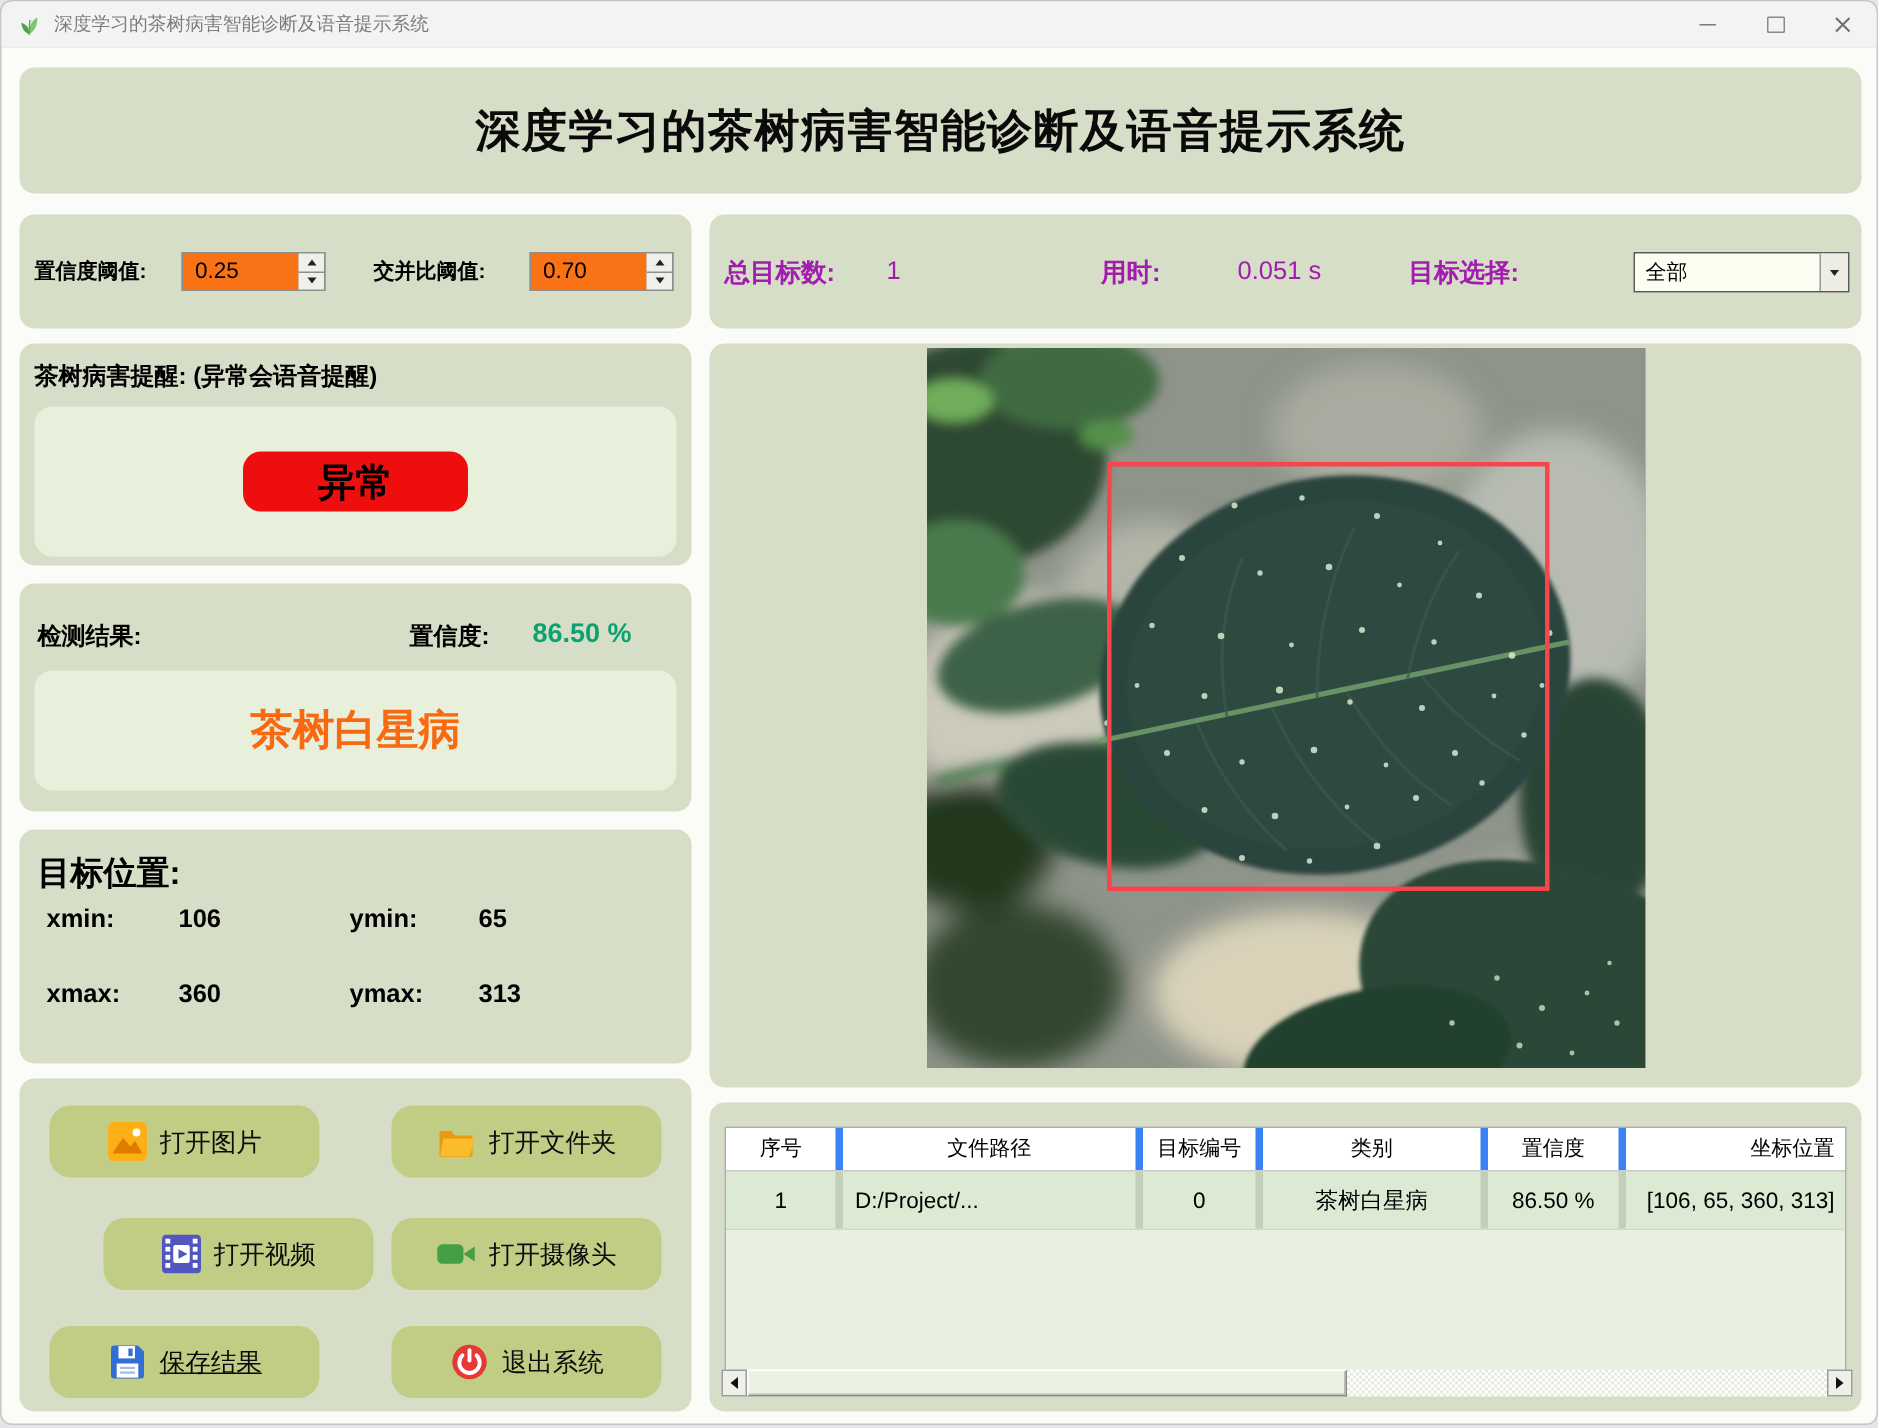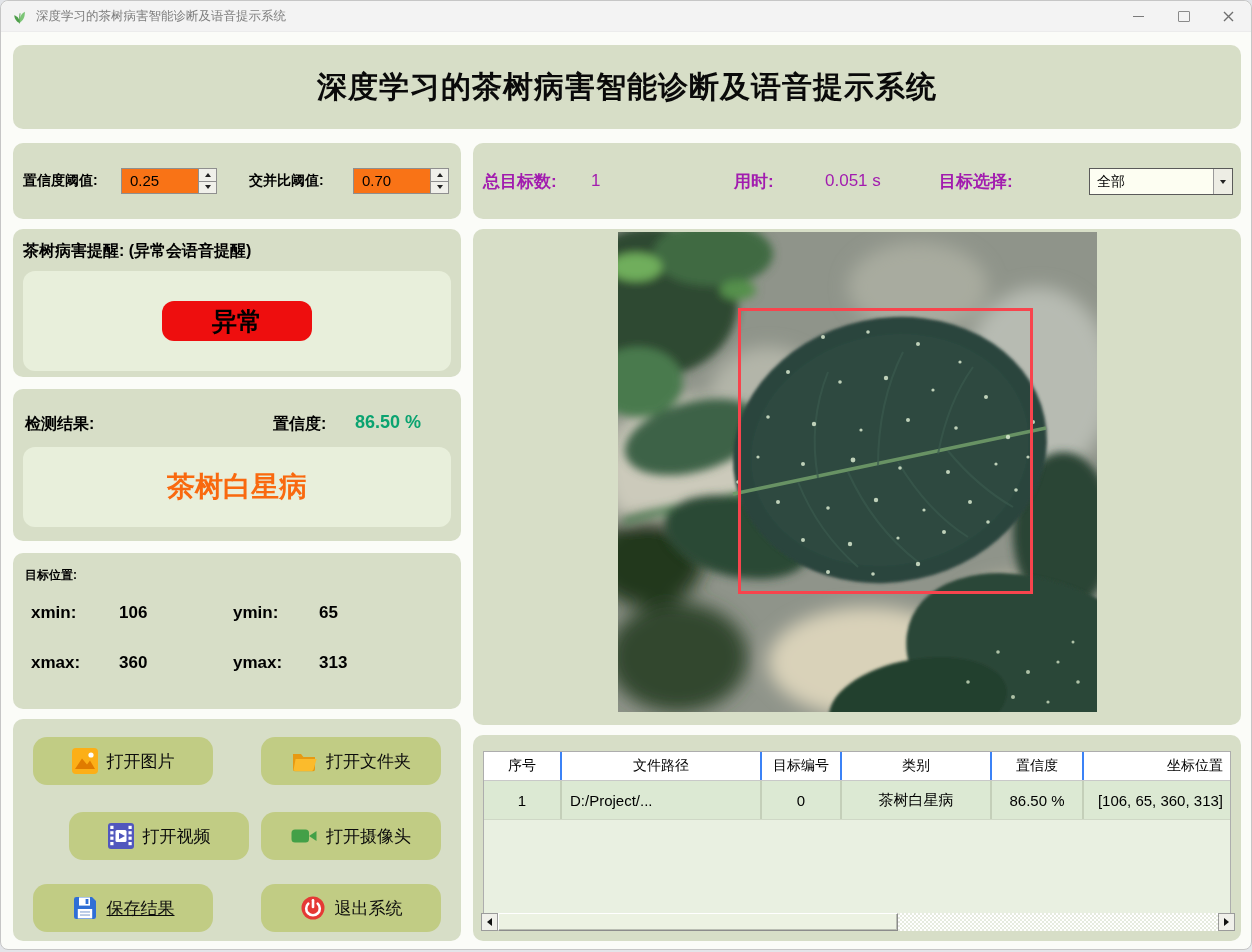--- a/index.html
+++ b/index.html
@@ -79,21 +79,21 @@
   #p-result { left:12px; top:388px; width:448px; height:152px;text-align:center; }
   #res-label { position:absolute; left:12px; top:25px; font-size:16px; font-weight:bold; }
   #res-conf-label { position:absolute; left:260px; top:25px; font-size:16px; font-weight:bold; }
   #res-conf-value { position:absolute; left:342px; top:23px; font-size:18px; font-weight:bold; color:#0AA370; }
   #res-inner { left:10px; top:58px; width:428px; height:80px;
     display:flex; align-items:center; justify-content:center; }
   #res-disease { font-size:28px; font-weight:bold; color:#F9690F; }
 
   
   #p-pos { left:12px; top:552px; width:448px; height:156px; }
-  #pos-title { position:absolute; left:12px; top:14px; font-size:12px; font-weight:bold; }
+  #pos-title { position:absolute; left:12px; top:14px; font-size:22px; font-weight:bold; }
   .pos-item { position:absolute; font-size:17px; font-weight:bold; color:#000; }
   .pr1 { top:50px; } .pr2 { top:100px; }
   .pc0 { left:18px; } .pc1 { left:106px; } .pc2 { left:220px; } .pc3 { left:306px; }
 
   
   #p-btns { left:12px; top:718px; width:448px; height:222px; }
   .abtn { position:absolute; width:180px; height:48px; background:#C1CC84; border:none;
     border-radius:14px; display:flex; align-items:center; justify-content:center; gap:9px;
     font-size:17px; color:#0B0B0B; cursor:pointer; font-family:inherit; }
   #btn-open-image { left:20px; top:18px; }  #btn-open-folder { left:248px; top:18px; }
@@ -114,21 +114,21 @@
     font-size:18px; line-height:24px; padding-left:3px; box-sizing:border-box; white-space:nowrap; }
 
   
   #p-table { left:472px; top:734px; width:768px; height:206px; }
   #tbl { position:absolute; left:10px; top:16px; width:748px;
     border:1px solid #ADADAD; box-sizing:border-box; background:#E9F0E1; }
   .trow { display:flex; }
   .thead { background:#FFFFFF; height:28px; }
   .tdata { background:#DCE9D3; height:38px; border-top:1px solid #C9C9C9; }
   .tc { box-sizing:border-box; display:flex; align-items:center; justify-content:center;
-    border-right:2px solid #3b82f6; color:#000; overflow:hidden; white-space:nowrap; }
+    border-right:5px solid #3b82f6; color:#000; overflow:hidden; white-space:nowrap; }
   .thead .tc { font-size:14px; }
   .tdata .tc { font-size:15px; border-right-color:#C4CFB9; }
   .c0 { width:78px; } .c1 { width:200px; } .c2 { width:80px; }
   .c3 { width:150px; } .c4 { width:92px; }
   .c5 { width:146px; justify-content:flex-end; padding-right:7px; border-right:none; }
   .tdata .c1 { justify-content:flex-start; padding-left:8px; }
   #tbl-filler { height:96px; background:#E9F0E1; border-top:1px solid #CFD8C6; }
 
   
   #hscroll { position:absolute; left:8px; right:6px; bottom:10px; height:18px; display:flex; }

